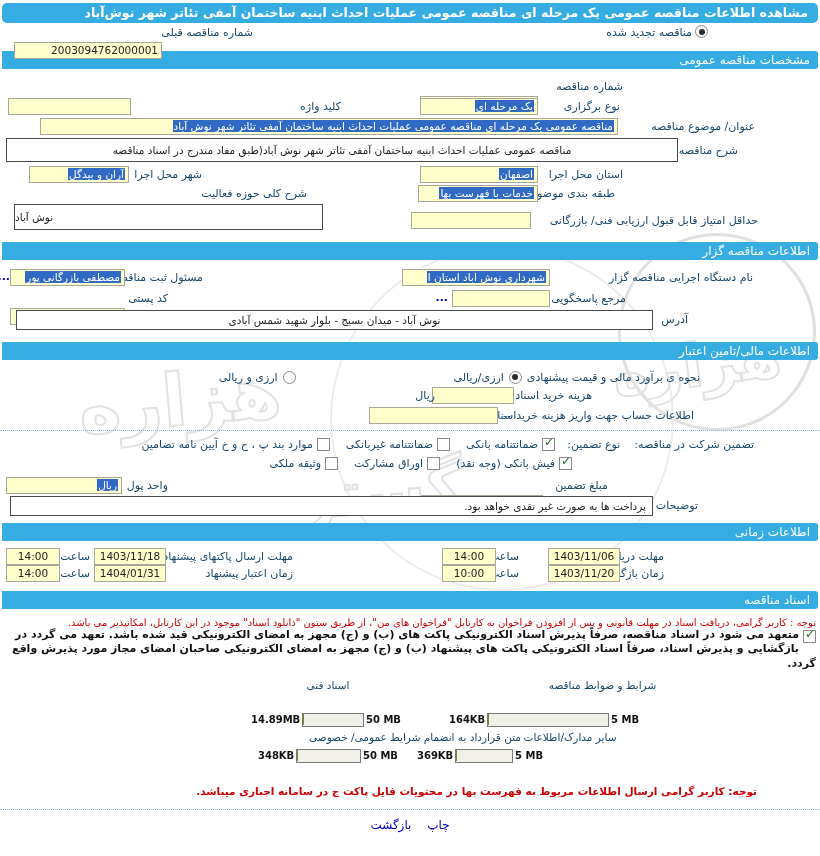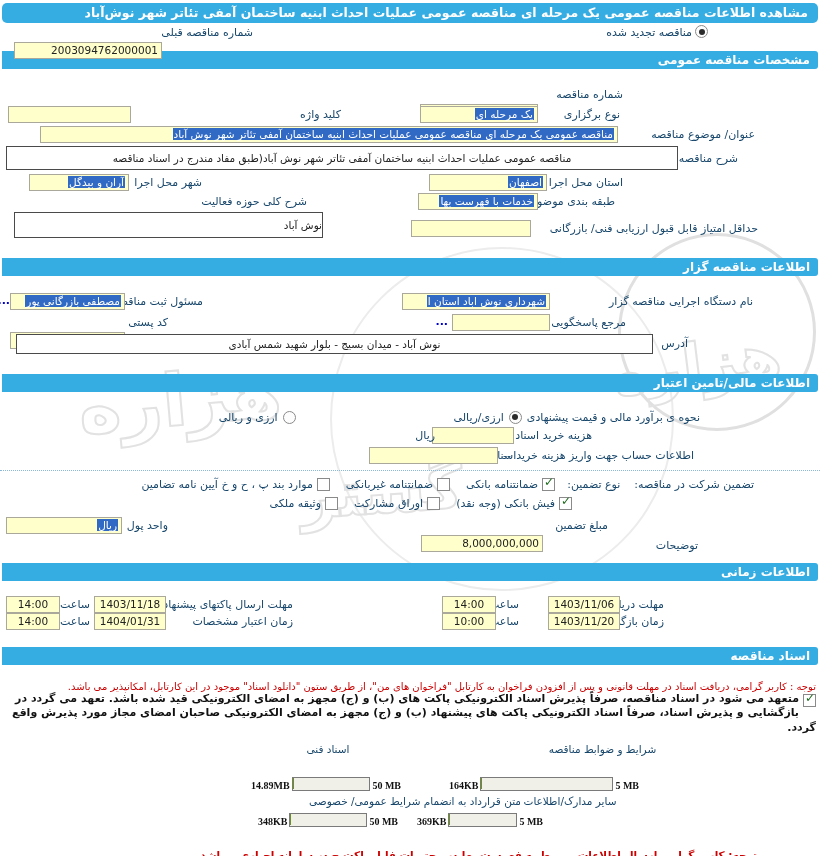--- a/index.html
+++ b/index.html
@@ -4,22 +4,22 @@
 <style>
   html,body{margin:0;padding:0;}
   body{width:820px;height:856px;position:relative;overflow:hidden;background:#fff;
        font-family:"DejaVu Sans",sans-serif;direction:rtl;}
   #page{position:absolute;inset:0;z-index:1;}
   
   .wm{position:absolute;z-index:0;pointer-events:none;}
   .wm-circle{border-radius:50%;}
   .wm-word{color:transparent;-webkit-text-stroke:2px #e2e2e2;font-weight:bold;white-space:nowrap;}
   
-  .bar{height:18px;line-height:18px;background:#35ACE2;color:#fff;font-size:12px;font-weight:bold;
-       padding-right:8px;margin:16px 2px;border-radius:0 3px 3px 0;}
+  .bar{height:18px;line-height:18px;background:#35ACE2;color:#fff;font-size:12px;font-weight:normal;
+       padding-right:8px;margin:8px 2px;border-radius:0 3px 3px 0;}
   .titlebar{height:20px;line-height:20px;background:#35ACE2;color:#fff;font-size:12.5px;font-weight:bold;
        padding-right:10px;margin:3px 2px 0 2px;border-radius:5px;white-space:nowrap;}
   
   .row{position:relative;margin:0 2px;height:20px;}
   .lbl{position:absolute;top:3px;white-space:nowrap;font-size:11px;color:#17466b;}
   .fld{position:absolute;top:1px;height:15px;background:#ffffcc;border:1px solid #aaa89a;
        font-size:10.5px;line-height:15px;padding:0 3px;color:#222;overflow:hidden;white-space:nowrap;}
   .wbox{position:absolute;background:#fff;border:1px solid #4a4a4a;font-size:10.5px;color:#222;
        overflow:hidden;white-space:nowrap;line-height:20px;}
   .hl{background:#316AC5;color:#fff;padding:0 1px;}
@@ -32,22 +32,22 @@
   .rd.checked::after{content:"";position:absolute;inset:2.5px;background:#2b2b2b;border-radius:50%;}
   .cb{width:11px;height:11px;border:1px solid #8a8a8a;background:#fff;flex:none;position:relative;display:inline-block;}
   .cb.checked::after{content:"\2713";position:absolute;top:-4px;right:0;font-size:12px;font-weight:bold;color:#1e6b1e;}
   .dotline{border:none;border-top:1px dotted #8cb8d8;margin:2px 0;height:0;}
   .redtext{color:#cc0000;}
   .commit{margin:0 4px;font-size:11px;font-weight:bold;color:#111;line-height:1.3;}
   .notice1{margin:2px 4px 0 4px;font-size:10px;white-space:nowrap;}
   
   .uploads{position:relative;height:92px;margin:8px 2px 0 2px;}
   .up-lbl{position:absolute;font-size:10.5px;color:#17466b;text-align:center;white-space:nowrap;}
-  .up-bar{position:absolute;display:flex;align-items:flex-end;direction:ltr;gap:2px;
-          font-size:10px;font-weight:bold;color:#111;font-family:Liberation Serif, serif;}
+  .up-bar{position:absolute;display:flex;align-items:center;direction:ltr;gap:2px;
+          font-size:10px;font-weight:bold;color:#111;}
   .ptrack{flex:1;height:12px;background:#f0efe8;border:1px solid #7a7a7a;position:relative;}
   .pfill{height:100%;background:#A2CD3C;border-right:1px solid #6b8f21;}
   .footnote{margin-top:14px;margin-right:63px;font-size:10.5px;font-weight:bold;text-align:right;}
   .links{margin-top:8px;text-align:center;font-size:12px;}
   .links a{color:#0000cc;text-decoration:none;margin:0 6px;cursor:pointer;}
 </style>
 </head>
 <body>
 
 <div class="wm wm-circle" style="left:618px;top:233px;width:192px;height:192px;border:3px solid #e0e0e0;"></div>
@@ -90,39 +90,39 @@
     </div>
   </div>
 
   <div class="row" style="height:27px">
     <span class="lbl" style="right:80px;top:6px">شرح مناقصه</span>
     <div class="wbox" style="right:140px;width:670px;height:22px;line-height:22px;text-align:center">مناقصه عمومی عملیات احداث ابنیه ساختمان آمفی تئاتر شهر نوش آباد(طبق مفاد مندرج در اسناد مناقصه</div>
   </div>
 
   <div class="row" style="height:21px">
     <span class="lbl" style="right:195px">استان محل اجرا</span>
-    <div class="fld" style="right:271px;width:110px">
+    <div class="fld" style="right:280px;width:110px">
       <span class="hl">اصفهان</span>
     </div>
     <span class="lbl" style="right:616px">شهر محل اجرا</span>
     <div class="fld" style="right:689px;width:92px">
       <span class="hl">آران و بیدگل</span>
     </div>
   </div>
 
   <div class="row" style="height:18px">
     <span class="lbl" style="right:203px;top:1px">طبقه بندی موضوعی</span>
     <div class="fld" style="right:280px;width:112px;top:-1px">
       <span class="hl">خدمات با فهرست بها</span>
     </div>
     <span class="lbl" style="right:511px;top:1px">شرح کلی حوزه فعالیت</span>
   </div>
 
   <div class="row" style="height:30px">
-    <div class="wbox" style="right:495px;width:307px;height:24px;line-height:24px;text-align:right">نوش آباد</div>
+    <div class="wbox" style="right:495px;width:307px;height:24px;line-height:24px;text-align:left">نوش آباد</div>
     <span class="lbl" style="right:60px;top:10px">حداقل امتیاز قابل قبول ارزیابی فنی/ بازرگانی</span>
     <div class="fld" style="right:287px;width:112px;top:8px"></div>
   </div>
 
   <div class="bar">اطلاعات مناقصه گزار</div>
 
   <div class="row" style="margin-top:6px;height:21px">
     <span class="lbl" style="right:65px">نام دستگاه اجرایی مناقصه گزار</span>
     <div class="fld" style="right:268px;width:140px">
       <span class="hl">شهرداری نوش اباد استان ا</span>
@@ -199,41 +199,42 @@
     <span class="lbl" style="right:210px">مبلغ  تضمین</span>
     <div class="fld num" style="right:275px;width:114px">8,000,000,000</div>
     <span class="lbl" style="right:650px">واحد پول</span>
     <div class="fld" style="right:696px;width:108px;text-align:right">
       <span class="hl">ریال</span>
     </div>
   </div>
 
   <div class="row" style="height:24px">
     <span class="lbl" style="right:120px">توضیحات</span>
+    <div class="wbox" style="right:165px;width:635px;height:18px;line-height:18px;text-align:right;padding-right:6px">پرداخت ها به  صورت غیر نقدی خواهد بود.</div>
   </div>
 
   <div class="bar" style="margin-top:3px">اطلاعات زمانی</div>
 
   <div class="row" style="margin-top:5px;height:17px">
     <span class="lbl" style="right:154px;top:1px">مهلت دریافت اسناد</span>
     <div class="fld ctr" style="right:198px;width:64px;top:-1px">1403/11/06</div>
     <span class="lbl" style="right:299px;top:1px">ساعت</span>
     <div class="fld ctr" style="right:322px;width:46px;top:-1px">14:00</div>
     <span class="lbl" style="right:525px;top:1px">مهلت ارسال  پاکتهای  پیشنهاد</span>
     <div class="fld ctr" style="right:652px;width:64px;top:-1px">1403/11/18</div>
     <span class="lbl" style="right:728px;top:1px">ساعت</span>
     <div class="fld ctr" style="right:758px;width:46px;top:-1px">14:00</div>
   </div>
 
   <div class="row" style="height:17px">
     <span class="lbl" style="right:154px;top:1px">زمان بازگشایی پاکت‌ها</span>
     <div class="fld ctr" style="right:198px;width:64px;top:-1px">1403/11/20</div>
     <span class="lbl" style="right:299px;top:1px">ساعت</span>
     <div class="fld ctr" style="right:322px;width:46px;top:-1px">10:00</div>
-    <span class="lbl" style="right:525px;top:1px">زمان  اعتبار  مشخصات</span>
+    <span class="lbl" style="right:525px;top:1px">زمان  اعتبار  پیشنهاد</span>
     <div class="fld ctr" style="right:652px;width:64px;top:-1px">1404/01/31</div>
     <span class="lbl" style="right:728px;top:1px">ساعت</span>
     <div class="fld ctr" style="right:758px;width:46px;top:-1px">14:00</div>
   </div>
 
   <div class="bar">اسناد مناقصه</div>
 
   <div class="notice1 redtext">توجه : کاربر گرامی، دریافت اسناد در مهلت قانونی و پس از افزودن فراخوان به کارتابل "فراخوان های من"، از طریق ستون "دانلود اسناد" موجود در این کارتابل، امکانپذیر می باشد.</div>
 
   <div class="commit">

